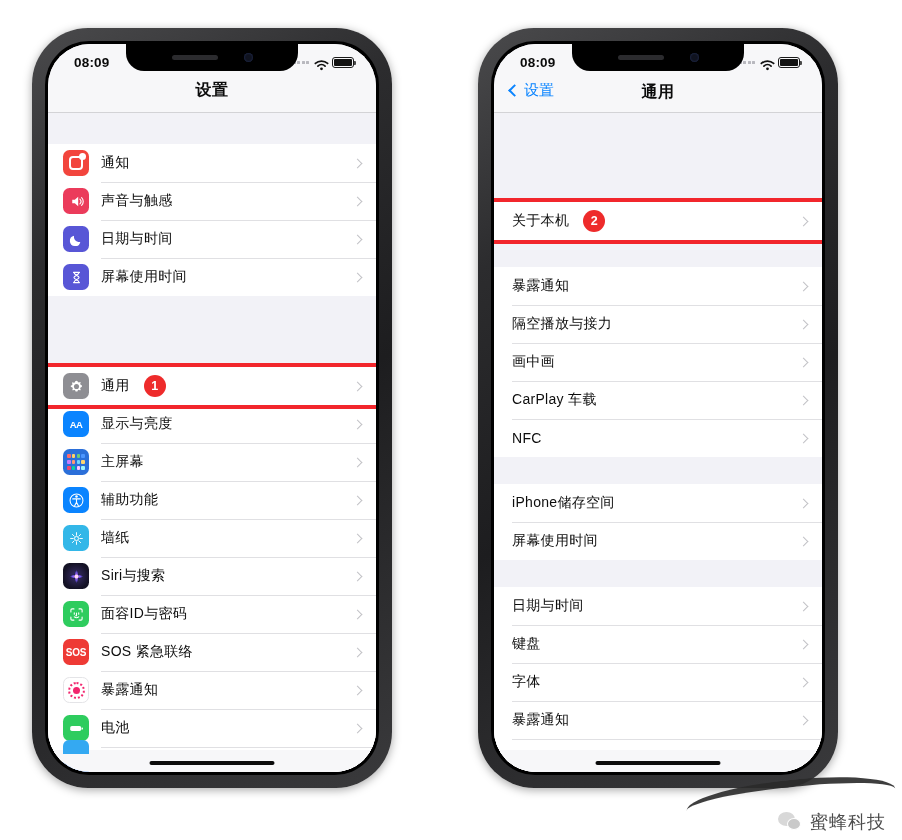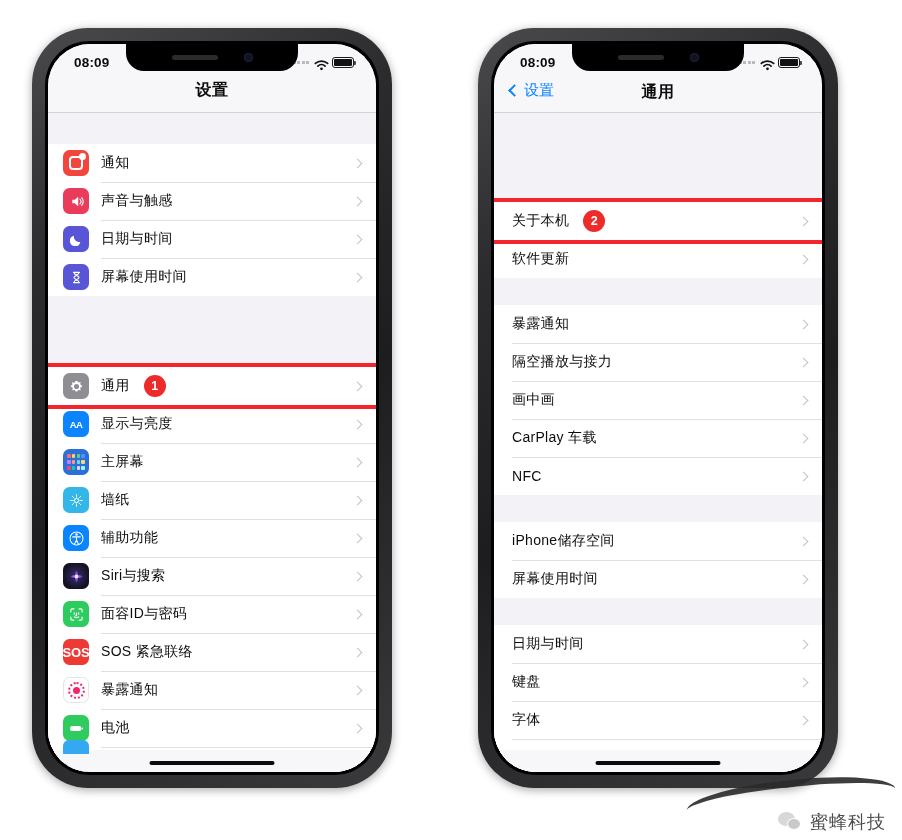--- a/index.html
+++ b/index.html
@@ -297,21 +297,21 @@
   .ic-display { background:#0a84ff; }
   .ic-display span { color:#fff; font-size:9.5px; font-weight:bold; letter-spacing:-0.5px;}
   .ic-home { background:#2b6fd9; }
   .ic-access { background:#0a84ff; }
   .ic-wallpaper { background:#33b7e8; }
   .ic-siri {
     background: radial-gradient(circle at 50% 50%, #3a2f6b 0%, #141225 70%);
   }
   .ic-faceid { background:#2ecc5e; }
   .ic-sos { background:#ee3a35; }
-  .ic-sos span { color:#fff; font-size:13px; font-weight:bold; letter-spacing:-0.2px;}
+  .ic-sos span { color:#fff; font-size:10px; font-weight:bold; letter-spacing:-0.2px;}
   .ic-exposure { background:#fff; border:0.5px solid #e4e4e7; }
   .ic-battery { background:#2ecc5e; }
   .ic-privacy { background:#2b77e8; }
 
   .glyph { width:17px; height:17px; display:block; }
 
   
   .homegrid {
     width: 18px; height: 16px;
     display: grid;
@@ -492,41 +492,41 @@
                   <i style="background:#06d6a0"></i>
                   <i style="background:#ffc6ff"></i>
                   <i style="background:#9bf6ff"></i>
               </div>
             </div>
             <div class="row-label">主屏幕</div>
             <div class="chev"></div>
           </div>
 
           <div class="row">
+            <div class="row-icon ic-access">
+              <svg class="glyph" viewBox="0 0 20 20">
+                <circle cx="10" cy="10" r="7.6" fill="none" stroke="#fff" stroke-width="1.2"></circle>
+                <circle cx="10" cy="5.3" r="1.5" fill="#fff"></circle>
+                <path d="M5.6 8.1h8.8M10 8.1v4M10 12.1l-2.2 4M10 12.1l2.2 4" stroke="#fff" stroke-width="1.3" fill="none" stroke-linecap="round"></path>
+              </svg>
+            </div>
+            <div class="row-label">辅助功能</div>
+            <div class="chev"></div>
+          </div>
+
+          <div class="row">
             <div class="row-icon ic-wallpaper">
               <svg class="glyph" viewBox="0 0 20 20">
                 <g stroke="#fff" stroke-width="1.1" fill="none">
                   <circle cx="10" cy="10" r="2.4"></circle>
                   <path d="M10 2.6v4M10 13.4v4M2.6 10h4M13.4 10h4M4.8 4.8l2.8 2.8M12.4 12.4l2.8 2.8M15.2 4.8l-2.8 2.8M7.6 12.4l-2.8 2.8"></path>
                 </g>
               </svg>
             </div>
             <div class="row-label">墙纸</div>
-            <div class="chev"></div>
-          </div>
-
-          <div class="row">
-            <div class="row-icon ic-access">
-              <svg class="glyph" viewBox="0 0 20 20">
-                <circle cx="10" cy="10" r="7.6" fill="none" stroke="#fff" stroke-width="1.2"></circle>
-                <circle cx="10" cy="5.3" r="1.5" fill="#fff"></circle>
-                <path d="M5.6 8.1h8.8M10 8.1v4M10 12.1l-2.2 4M10 12.1l2.2 4" stroke="#fff" stroke-width="1.3" fill="none" stroke-linecap="round"></path>
-              </svg>
-            </div>
-            <div class="row-label">辅助功能</div>
             <div class="chev"></div>
           </div>
 
           <div class="row">
             <div class="row-icon ic-siri">
               <svg class="glyph" viewBox="0 0 20 20">
                 <defs>
                     <radialGradient id="sg" cx="50%" cy="50%">
                       <stop offset="0%" stop-color="#ff6ec7"></stop>
                       <stop offset="60%" stop-color="#7b5cff"></stop>
@@ -647,24 +647,20 @@
       <div class="list-scroll lsc-right">
 
         <div class="gap small"></div>
 
         <div class="group">
           <div class="row noicon highlight">
             <div class="row-label">关于本机</div>
             <div class="badge">2</div>
             <div class="chev"></div>
           </div>
-          <div class="row noicon">
-            <div class="row-label">软件更新</div>
-            <div class="chev"></div>
-          </div>
         </div>
 
         <div class="gap"></div>
 
         <div class="group">
           <div class="row noicon">
             <div class="row-label">暴露通知</div>
             <div class="chev"></div>
           </div>
           <div class="row noicon">

